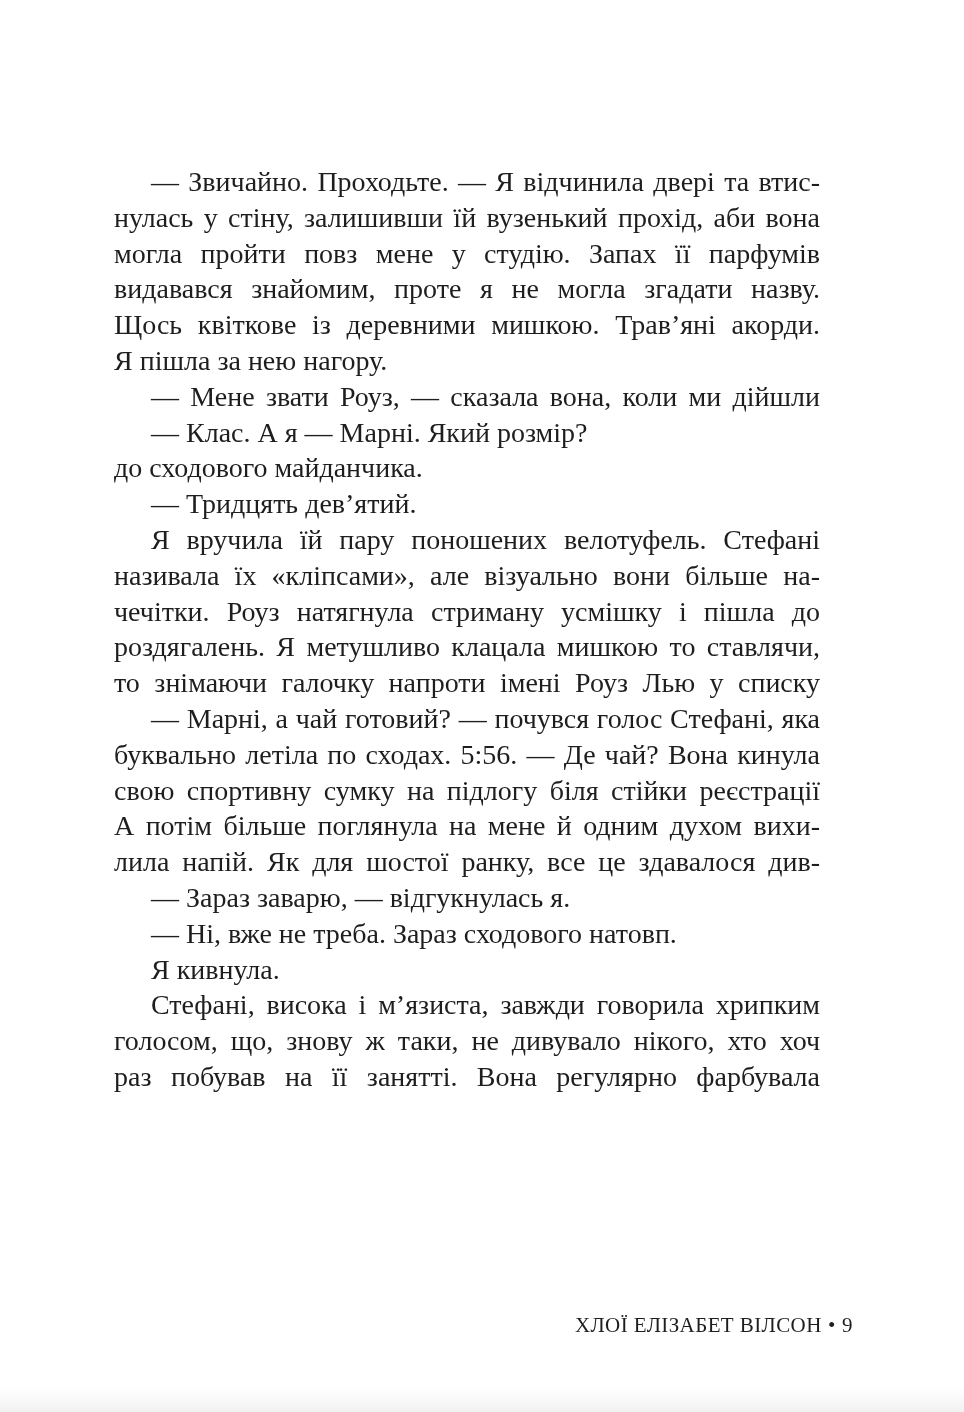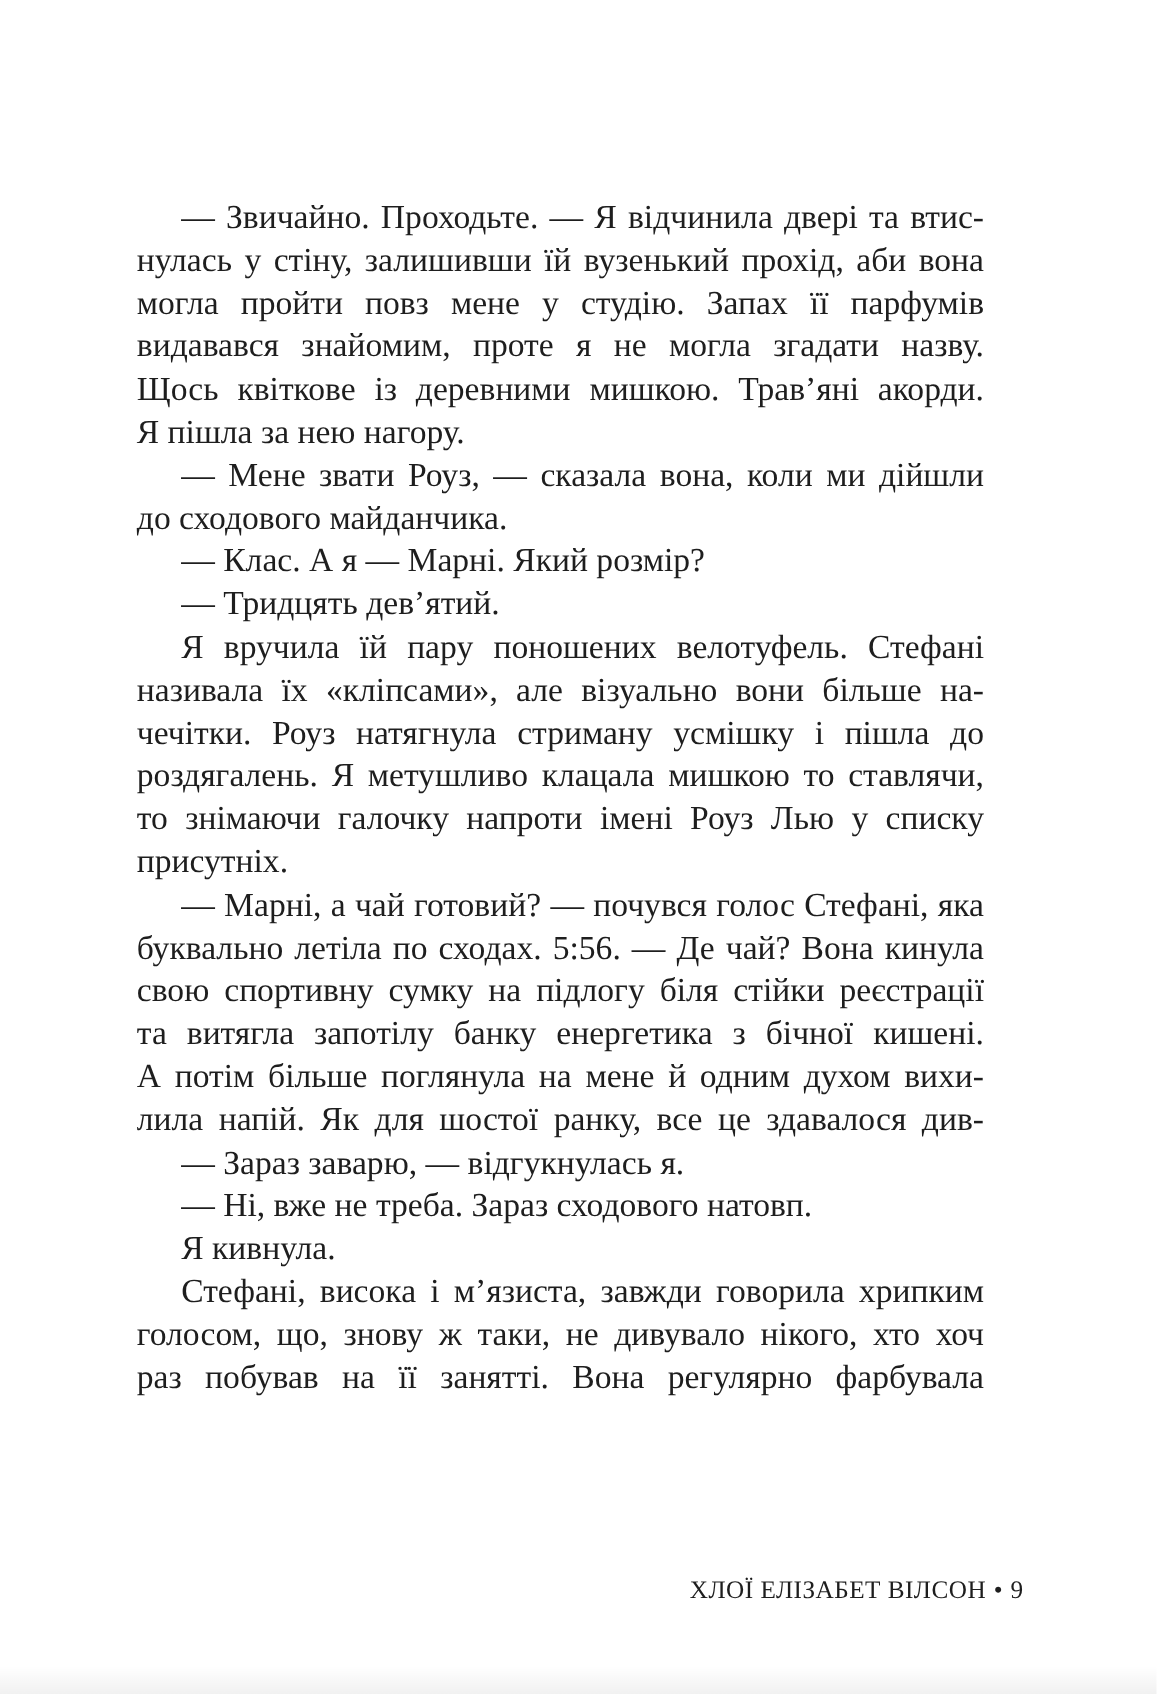--- a/index.html
+++ b/index.html
@@ -68,33 +68,31 @@
 <div class="page" style="background: rgb(255, 255, 255); color: rgb(30, 30, 30);">
 
   <main class="text-block">
       <div class="line indent just">— Звичайно. Проходьте. — Я відчинила двері та втис-</div>
       <div class="line just">нулась у стіну, залишивши їй вузенький прохід, аби вона</div>
       <div class="line just">могла пройти повз мене у студію. Запах її парфумів</div>
       <div class="line just">видавався знайомим, проте я не могла згадати назву.</div>
       <div class="line just">Щось квіткове із деревними мишкою. Трав’яні акорди.</div>
       <div class="line">Я пішла за нею нагору.</div>
       <div class="line indent just">— Мене звати Роуз, — сказала вона, коли ми дійшли</div>
+      <div class="line indent">— Клас. А я — Марні. Який розмір?</div>
       <div class="line">до сходового майданчика.</div>
-      <div class="line indent">— Клас. А я — Марні. Який розмір?</div>
       <div class="line indent">— Тридцять дев’ятий.</div>
       <div class="line indent just">Я вручила їй пару поношених велотуфель. Стефані</div>
       <div class="line just">називала їх «кліпсами», але візуально вони більше на-</div>
       <div class="line just">чечітки. Роуз натягнула стриману усмішку і пішла до</div>
       <div class="line just">роздягалень. Я метушливо клацала мишкою то ставлячи,</div>
       <div class="line just">то знімаючи галочку напроти імені Роуз Лью у списку</div>
-      <div class="line">присутніх.</div>
       <div class="line indent just">— Марні, а чай готовий? — почувся голос Стефані, яка</div>
       <div class="line just">буквально летіла по сходах. 5:56. — Де чай? Вона кинула</div>
       <div class="line just">свою спортивну сумку на підлогу біля стійки реєстрації</div>
-      <div class="line just">та витягла запотілу банку енергетика з бічної кишені.</div>
       <div class="line just">А потім більше поглянула на мене й одним духом вихи-</div>
       <div class="line just">лила напій. Як для шостої ранку, все це здавалося див-</div>
       <div class="line indent">— Зараз заварю, — відгукнулась я.</div>
       <div class="line indent">— Ні, вже не треба. Зараз сходового натовп.</div>
       <div class="line indent">Я кивнула.</div>
       <div class="line indent just">Стефані, висока і м’язиста, завжди говорила хрипким</div>
       <div class="line just">голосом, що, знову ж таки, не дивувало нікого, хто хоч</div>
       <div class="line just">раз побував на її занятті. Вона регулярно фарбувала</div>
     </main>
 

